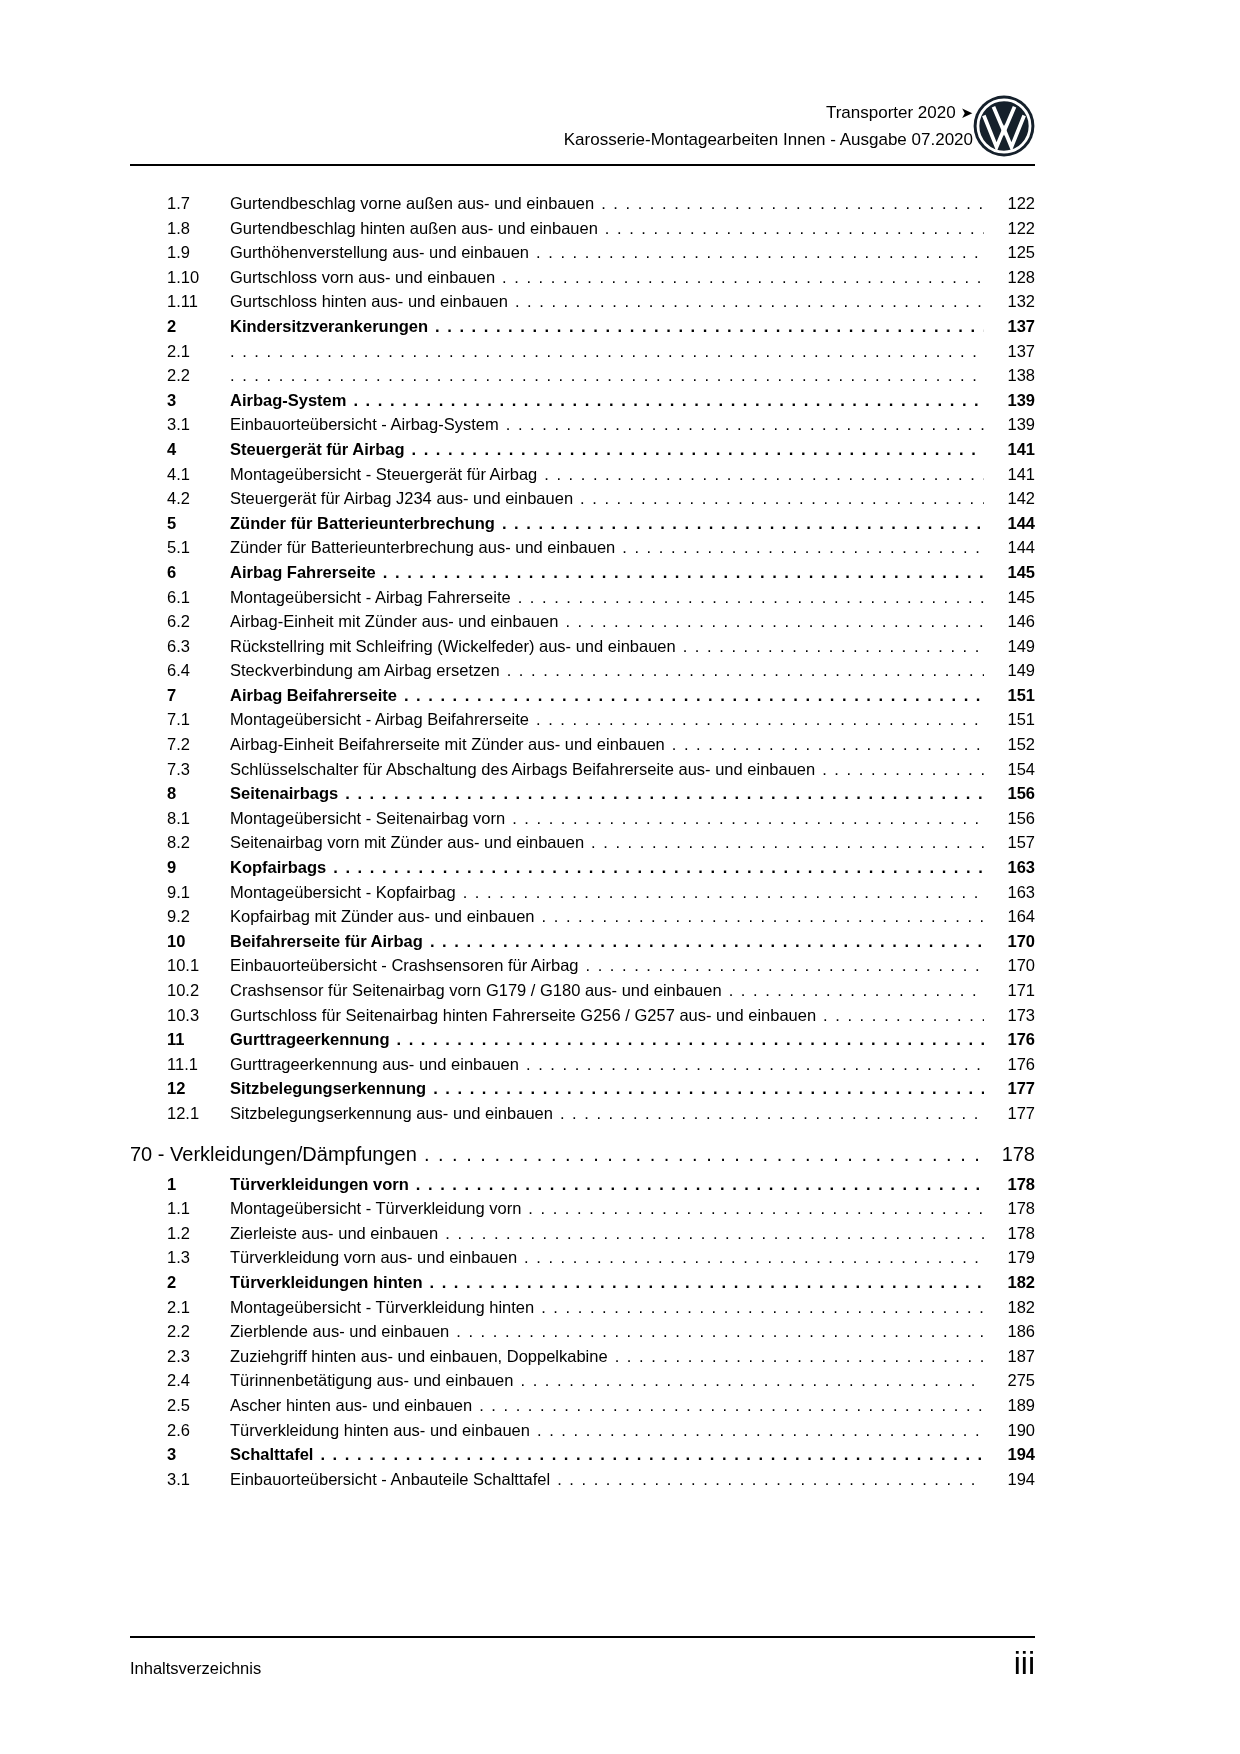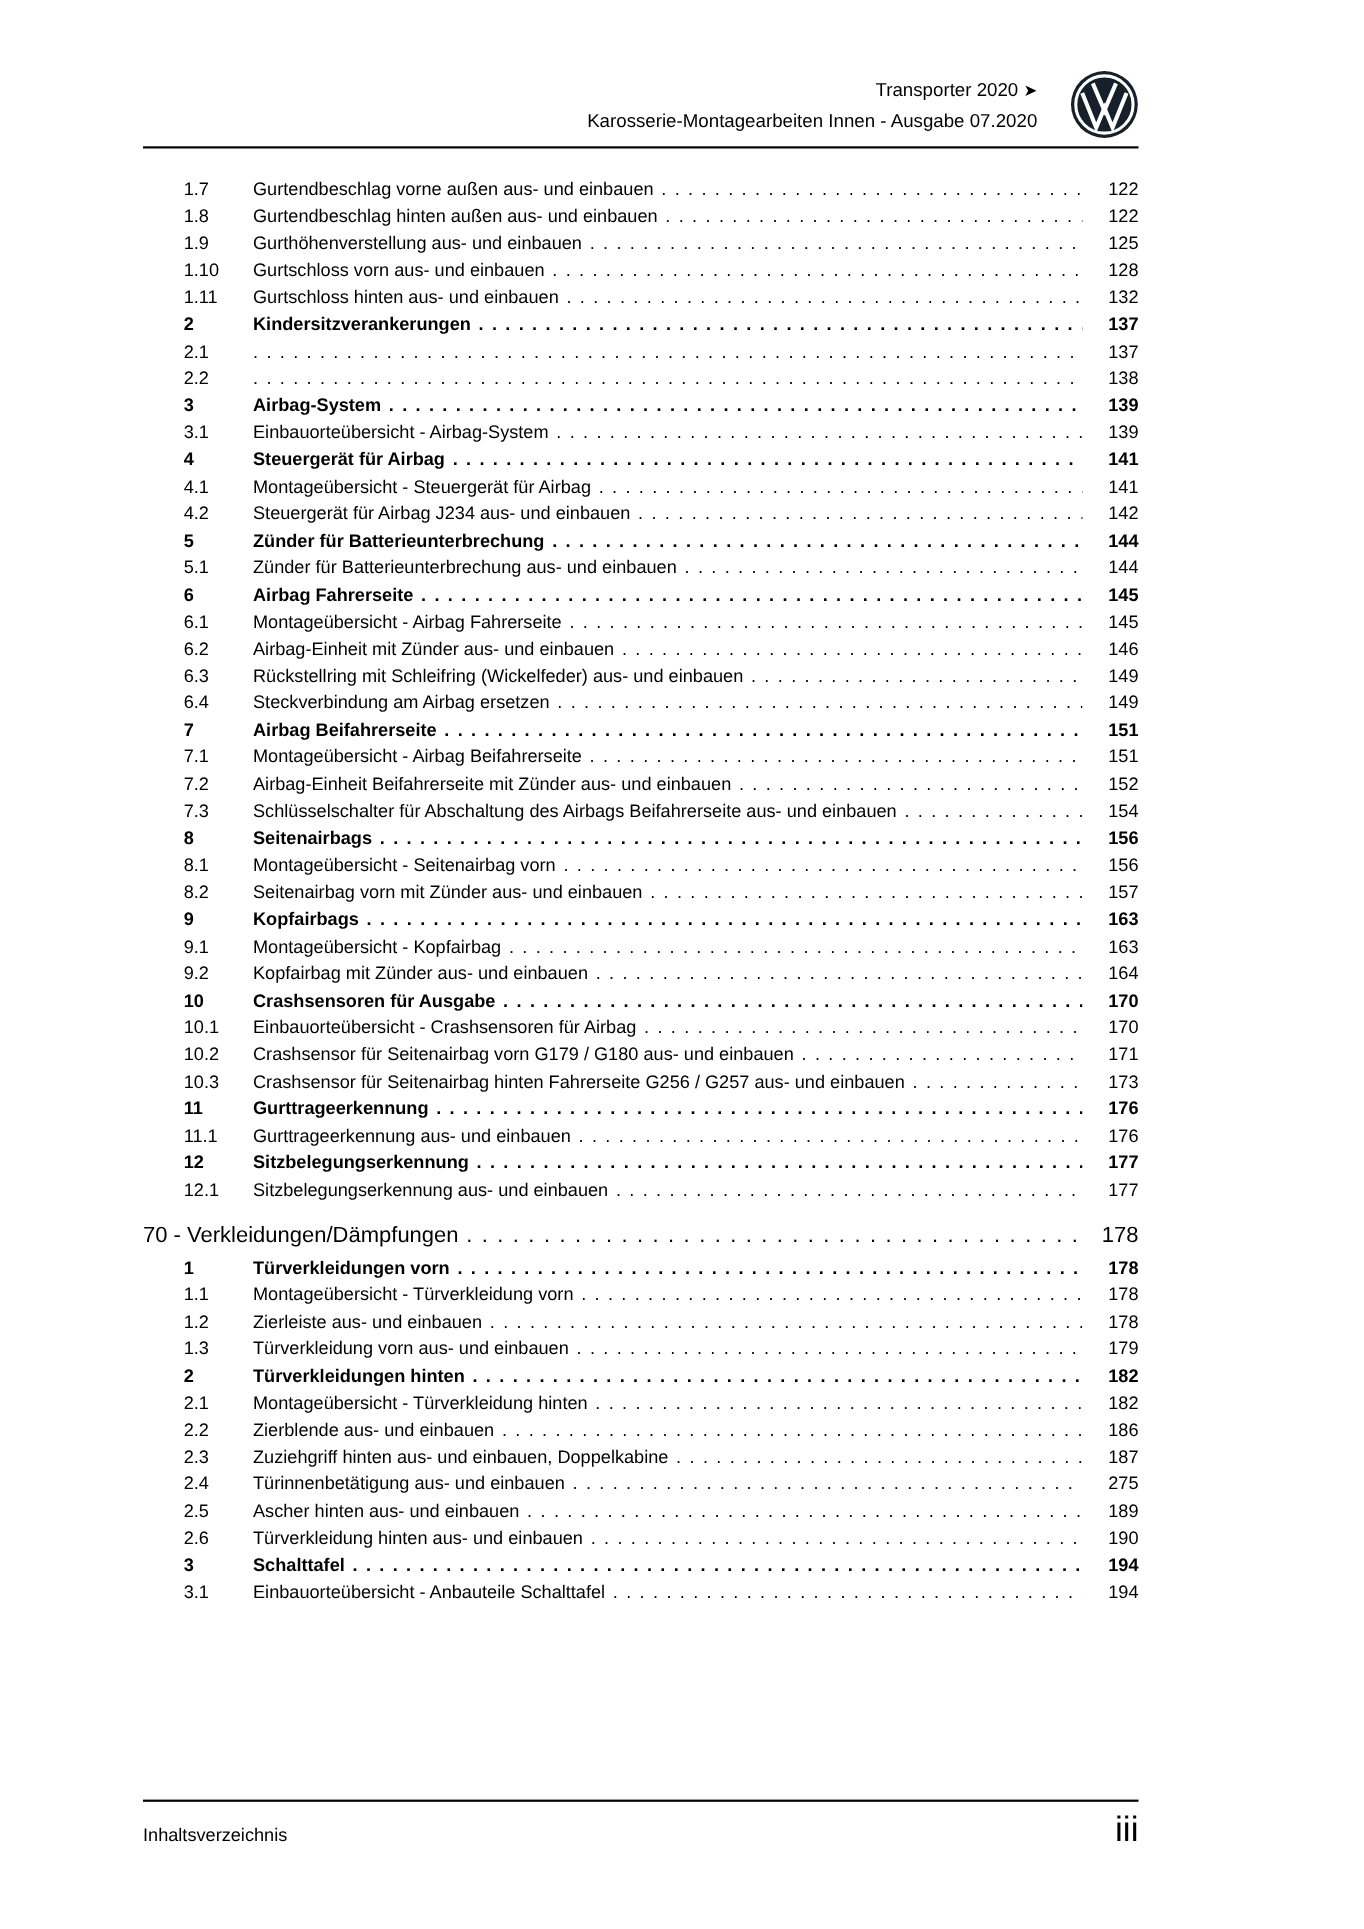--- a/index.html
+++ b/index.html
@@ -18,22 +18,23 @@
     position: absolute;
     left: 130px;
     right: 205px;
     top: 0;
   }
   
   .header {
     display: flex;
     justify-content: flex-end;
     align-items: center;
-    gap: 30px;
+    gap: 0;
     padding-top: 64px;
+    margin-top: 31px;
   }
   .header-text {
     text-align: right;
     font-size: 17px;
     line-height: 27px;
   }
   .header-text .h-line1 { white-space: nowrap; }
   .arrow { font-size: 15px; }
   .logo-wrap { width: 62px; height: 62px; flex: 0 0 62px; }
   .logo-wrap svg { display: block; width: 62px; height: 62px; }
@@ -290,39 +291,39 @@
     <span class="toc-page">163</span>
   </div>
         <div class="toc-row sub">
     <span class="toc-num">9.2</span>
     <span class="toc-title">Kopfairbag mit Zünder aus- und einbauen</span>
     <span class="toc-dots" aria-hidden="true">. . . . . . . . . . . . . . . . . . . . . . . . . . . . . . . . . . . . . . . . . . . . . . . . . . . . . . . . . . . . . . . . . . . . . . . . . . . . . . . . . . . . . . . . . . . . . . . . . . . . . . . . . . . . . . . . . . . . . . . . . . . . . . . . . . . . . . . . . . . . . . . . . . . . . . . . . . . . . . . . . . . . . . . . . . . . . . . . . . . . . . . . . . . . . . . . . . . . . . . . . . . . . . . . . . . . . . . . . . . . </span>
     <span class="toc-page">164</span>
   </div>
         <div class="toc-row section">
     <span class="toc-num">10</span>
-    <span class="toc-title">Crashsensoren für Ausgabe</span>
+    <span class="toc-title">Beifahrerseite für Airbag</span>
     <span class="toc-dots" aria-hidden="true">. . . . . . . . . . . . . . . . . . . . . . . . . . . . . . . . . . . . . . . . . . . . . . . . . . . . . . . . . . . . . . . . . . . . . . . . . . . . . . . . . . . . . . . . . . . . . . . . . . . . . . . . . . . . . . . . . . . . . . . . . . . . . . . . . . . . . . . . . . . . . . . . . . . . . . . . . . . . . . . . . . . . . . . . . . . . . . . . . . . . . . . . . . . . . . . . . . . . . . . . . . . . . . . . . . . . . . . . . . . . </span>
     <span class="toc-page">170</span>
   </div>
         <div class="toc-row sub">
     <span class="toc-num">10.1</span>
     <span class="toc-title">Einbauorteübersicht - Crashsensoren für Airbag</span>
     <span class="toc-dots" aria-hidden="true">. . . . . . . . . . . . . . . . . . . . . . . . . . . . . . . . . . . . . . . . . . . . . . . . . . . . . . . . . . . . . . . . . . . . . . . . . . . . . . . . . . . . . . . . . . . . . . . . . . . . . . . . . . . . . . . . . . . . . . . . . . . . . . . . . . . . . . . . . . . . . . . . . . . . . . . . . . . . . . . . . . . . . . . . . . . . . . . . . . . . . . . . . . . . . . . . . . . . . . . . . . . . . . . . . . . . . . . . . . . . </span>
     <span class="toc-page">170</span>
   </div>
         <div class="toc-row sub">
     <span class="toc-num">10.2</span>
     <span class="toc-title">Crashsensor für Seitenairbag vorn G179 / G180 aus- und einbauen</span>
     <span class="toc-dots" aria-hidden="true">. . . . . . . . . . . . . . . . . . . . . . . . . . . . . . . . . . . . . . . . . . . . . . . . . . . . . . . . . . . . . . . . . . . . . . . . . . . . . . . . . . . . . . . . . . . . . . . . . . . . . . . . . . . . . . . . . . . . . . . . . . . . . . . . . . . . . . . . . . . . . . . . . . . . . . . . . . . . . . . . . . . . . . . . . . . . . . . . . . . . . . . . . . . . . . . . . . . . . . . . . . . . . . . . . . . . . . . . . . . . </span>
     <span class="toc-page">171</span>
   </div>
         <div class="toc-row sub">
     <span class="toc-num">10.3</span>
-    <span class="toc-title">Crashsensor für Seitenairbag hinten Fahrerseite G256 / G257 aus- und einbauen</span>
+    <span class="toc-title">Gurtschloss für Seitenairbag hinten Fahrerseite G256 / G257 aus- und einbauen</span>
     <span class="toc-dots" aria-hidden="true">. . . . . . . . . . . . . . . . . . . . . . . . . . . . . . . . . . . . . . . . . . . . . . . . . . . . . . . . . . . . . . . . . . . . . . . . . . . . . . . . . . . . . . . . . . . . . . . . . . . . . . . . . . . . . . . . . . . . . . . . . . . . . . . . . . . . . . . . . . . . . . . . . . . . . . . . . . . . . . . . . . . . . . . . . . . . . . . . . . . . . . . . . . . . . . . . . . . . . . . . . . . . . . . . . . . . . . . . . . . . </span>
     <span class="toc-page">173</span>
   </div>
         <div class="toc-row section">
     <span class="toc-num">11</span>
     <span class="toc-title">Gurttrageerkennung</span>
     <span class="toc-dots" aria-hidden="true">. . . . . . . . . . . . . . . . . . . . . . . . . . . . . . . . . . . . . . . . . . . . . . . . . . . . . . . . . . . . . . . . . . . . . . . . . . . . . . . . . . . . . . . . . . . . . . . . . . . . . . . . . . . . . . . . . . . . . . . . . . . . . . . . . . . . . . . . . . . . . . . . . . . . . . . . . . . . . . . . . . . . . . . . . . . . . . . . . . . . . . . . . . . . . . . . . . . . . . . . . . . . . . . . . . . . . . . . . . . . </span>
     <span class="toc-page">176</span>
   </div>
         <div class="toc-row sub">

